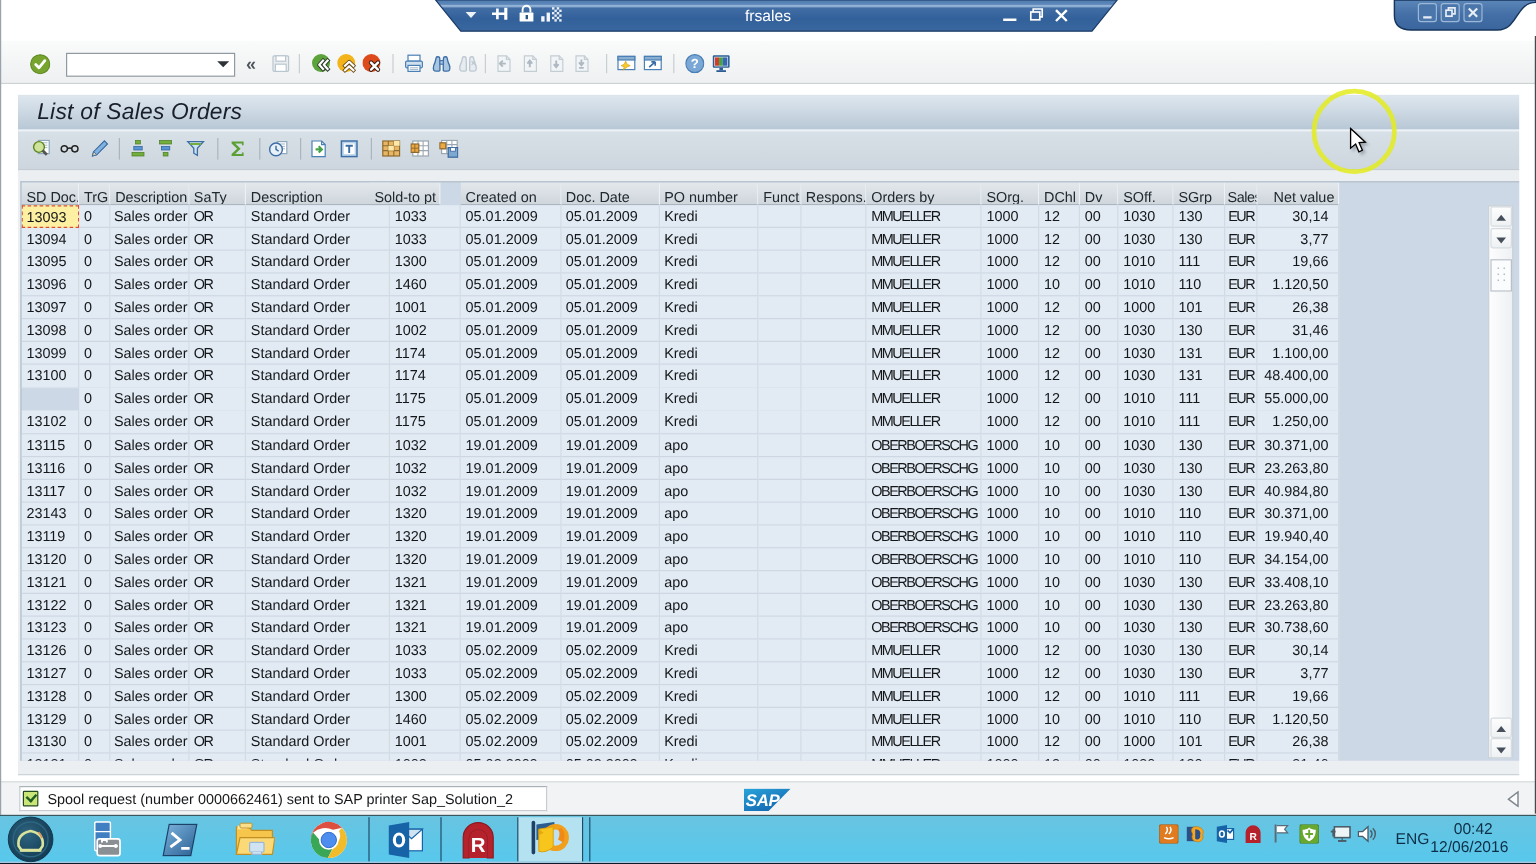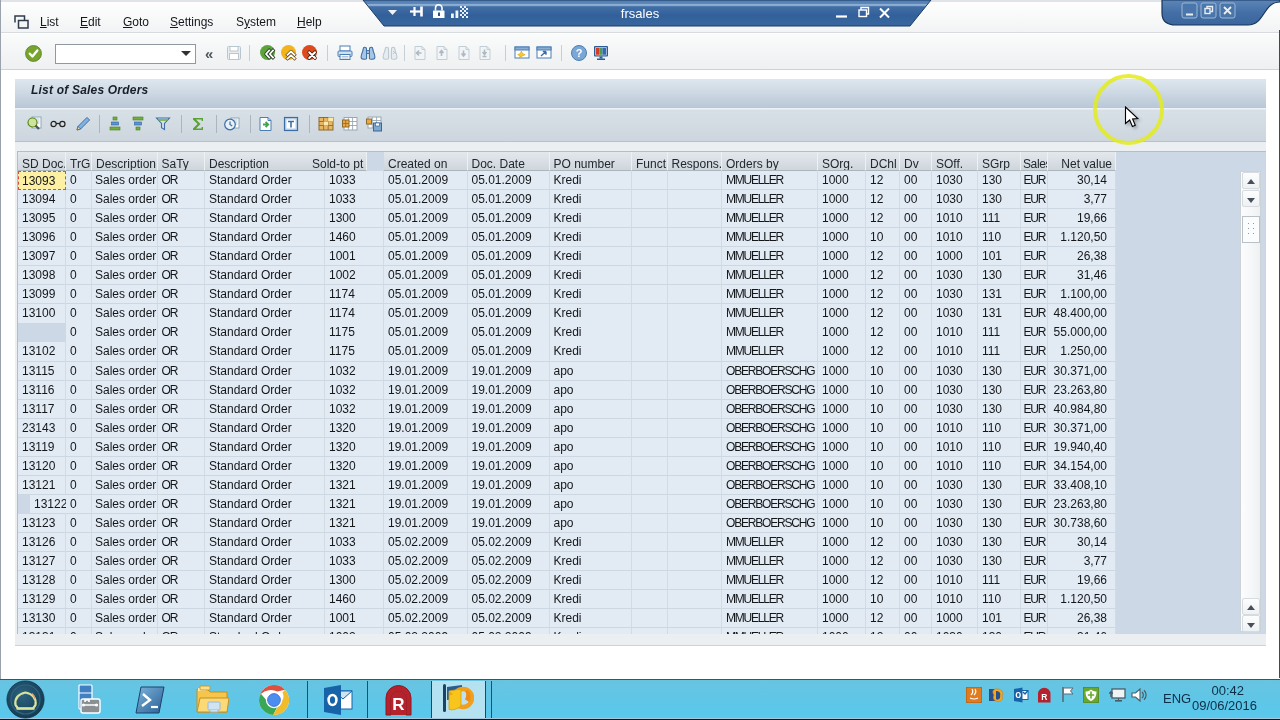--- a/index.html
+++ b/index.html
@@ -8,21 +8,21 @@
 .ic { position:absolute; }
 .sep { position:absolute; top:45px; height:16px; width:1px; background:#c9ced2; }
 .sep2 { position:absolute; top:115px; height:18px; width:1px; background:#aab6bf; }
 #menurow { position:absolute; left:0; top:0; width:1280px; height:33px; background:linear-gradient(180deg,#ffffff,#f2f3f4); border-bottom:1px solid #d9dcde; }
 .menu { position:absolute; top:15px; font-size:12px; color:#14181d; }
 #stdbar { position:absolute; left:0; top:34px; width:1280px; height:36px; background:linear-gradient(180deg,#fafbfb,#eef0f1); border-bottom:1px solid #cdd2d5; }
 #cmd { position:absolute; left:55px; top:43.5px; width:141px; height:20.5px; background:#fff; border:1px solid #9099a1; }
 #cmdbtn { position:absolute; left:178px; top:45px; width:16px; height:17px; }
 #cmdbtn:after { content:""; position:absolute; left:3px; top:6px; border:5px solid transparent; border-top:5.5px solid #2e3338; }
 #band { position:absolute; left:15px; top:79px; width:1251px; height:28.5px; background:linear-gradient(180deg,#dde6ee,#bac9d7 96%,#b2c3d2); border-top:1px solid #dde4ea; }
-#band h1 { position:absolute; left:16px; top:3px; font-size:12px; font-style:italic; font-weight:bold; color:#181f2b; letter-spacing:0.2px; }
+#band h1 { position:absolute; left:16px; top:3px; font-size:19px; font-style:italic; font-weight:normal; color:#181f2b; letter-spacing:0.2px; }
 #appbar { position:absolute; left:15px; top:107.5px; width:1251px; height:34.5px; background:linear-gradient(180deg,#ecf2f7 0,#ecf2f7 1px,#d8e0e7 2px,#cdd6de 100%); border-bottom:1px solid #b6c1c9; }
 #content { position:absolute; left:15px; top:142px; width:1251px; height:504px; background:#eceff1; border-bottom:1px solid #ccd4d9; }
 #tbl { position:absolute; left:17px; top:151px; width:1249px; height:482.5px; background:#ccd8e5; overflow:hidden; border-top:1px solid #b2bfc8; border-left:1px solid #b2bfc8; }
 .hc { position:absolute; top:0; height:19px; background:linear-gradient(180deg,#e3e8ec,#cfd6dc); border-right:1px solid #eef1f3; border-bottom:1px solid #aab5be; font-size:12px; color:#20292f; padding:4.5px 0 0 4px; white-space:nowrap; overflow:hidden; }
 .dc { position:absolute; height:19.2px; background:#e2eaf4; border-right:1px solid #d2dbe2; border-bottom:1.5px solid #cdd7e1; font-size:12px; color:#141719; padding:2px 0 0 4px; white-space:nowrap; overflow:hidden; }
 .dc.sel { background:#fdf0a2; border:1px dashed #d94f3c; padding-left:3px; }
 #vsb { position:absolute; left:1240px; top:170.5px; width:21px; height:461.5px; background:linear-gradient(90deg,#fdfdfe,#eef1f3); border:1px solid #ccd3d8; }
 .sbtn { position:absolute; left:0.5px; width:18px; height:17px; background:linear-gradient(180deg,#fdfdfd,#eef1f3); border:1px solid #d5dbdf; border-radius:2px; }
 .arr-u { width:0;height:0;border:4.5px solid transparent;border-bottom:5.5px solid #47505a; position:absolute; left:4px; top:2.5px; }
 .arr-d { width:0;height:0;border:4.5px solid transparent;border-top:5.5px solid #47505a; position:absolute; left:4px; top:7px; }
@@ -197,35 +197,20 @@
 <g id="i-grid3">
           <rect x="2" y="1" width="13" height="11" fill="#fff" stroke="#9aa7b0"></rect>
           <path d="M2 4.5 h13 M2 8 h13 M6.3 1 v11 M10.6 1 v11" stroke="#9aa7b0" stroke-width="0.9"></path>
           <rect x="0.5" y="3" width="5" height="5" fill="#eda940" stroke="#8d6a2f"></rect>
           <rect x="7.5" y="7" width="8" height="8" fill="#7fa8d0" stroke="#39679c"></rect>
           <rect x="9.5" y="7" width="4" height="3" fill="#fff" stroke="#39679c" stroke-width="0.7"></rect>
         </g>
 </defs>
 </svg>
 
-<div id="menurow">
-      <div style="position:absolute;left:0;top:0;width:1280px;height:2px;background:#e0e4e8"></div>
-  <svg class="ic" style="left:14px;top:15px;width:15px;height:14px" viewBox="0 0 15 14">
-        <g fill="none" stroke="#2f3c49" stroke-width="1.5">
-          <path d="M1 7.5 V1 H10.5 V5"></path>
-          <path d="M4.5 5.5 H14 V13 H4.5 Z"></path>
-        </g>
-      </svg>
-  <span class="menu" style="left:40px"><u>L</u>ist</span>
-  <span class="menu" style="left:80px"><u>E</u>dit</span>
-  <span class="menu" style="left:123px"><u>G</u>oto</span>
-  <span class="menu" style="left:170px"><u>S</u>ettings</span>
-  <span class="menu" style="left:236px">S<u>y</u>stem</span>
-  <span class="menu" style="left:297px"><u>H</u>elp</span>
-</div>
 <svg class="abs" style="left:358px;top:0" width="580" height="27" viewBox="0 0 580 27">
   <defs>
         <linearGradient id="tg" x1="0" y1="0" x2="0" y2="1">
     <stop offset="0" stop-color="#4d7aae"></stop>
           <stop offset="0.14" stop-color="#5e88ba"></stop>
     <stop offset="0.19" stop-color="#a6c2e0"></stop>
           <stop offset="0.26" stop-color="#426ea5"></stop>
     <stop offset="0.6" stop-color="#32609a"></stop>
           <stop offset="1" stop-color="#3a679f"></stop>
   </linearGradient>
@@ -729,21 +714,21 @@
 <div class="dc" style="left:614px;top:323.8px;width:35.5px;"></div>
 <div class="dc" style="left:649.5px;top:323.8px;width:54.5px;"></div>
 <div class="dc" style="left:704px;top:323.8px;width:96px;letter-spacing:-1.2px;">OBERBOERSCHG</div>
 <div class="dc" style="left:800px;top:323.8px;width:48px;">1000</div>
 <div class="dc" style="left:848px;top:323.8px;width:34px;">10</div>
 <div class="dc" style="left:882px;top:323.8px;width:32px;">00</div>
 <div class="dc" style="left:914px;top:323.8px;width:46px;">1030</div>
 <div class="dc" style="left:960px;top:323.8px;width:43px;">130</div>
 <div class="dc" style="left:1003px;top:323.8px;width:27px;padding-left:2.5px;letter-spacing:-1.2px;">EUR</div>
 <div class="dc" style="left:1030px;top:323.8px;width:68px;text-align:right;padding-right:8px;">33.408,10</div>
-<div class="dc" style="left:12px;top:342.85px;width:48px;">13122</div>
+<div class="dc" style="left:0px;top:342.85px;width:48px;">13122</div>
 <div class="dc" style="left:48px;top:342.85px;width:26px;">0</div>
 <div class="dc" style="left:74px;top:342.85px;width:65.5px;padding-left:3px;">Sales order</div>
 <div class="dc" style="left:139.5px;top:342.85px;width:47.5px;letter-spacing:-1.2px;">OR</div>
 <div class="dc" style="left:187px;top:342.85px;width:120px;">Standard Order</div>
 <div class="dc" style="left:307px;top:342.85px;width:59px;">1321</div>
 <div class="dc" style="left:366px;top:342.85px;width:83.5px;">19.01.2009</div>
 <div class="dc" style="left:449.5px;top:342.85px;width:82.0px;">19.01.2009</div>
 <div class="dc" style="left:531.5px;top:342.85px;width:82.5px;">apo</div>
 <div class="dc" style="left:614px;top:342.85px;width:35.5px;"></div>
 <div class="dc" style="left:649.5px;top:342.85px;width:54.5px;"></div>
@@ -904,20 +889,28 @@
     <div class="dot" style="left:5px;top:16px"></div>
         <div class="dot" style="left:10px;top:16px"></div>
   </div>
   <div class="sbtn" style="top:426px">
         <div class="arr-u"></div>
       </div>
   <div class="sbtn" style="top:443.5px">
         <div class="arr-d"></div>
       </div>
 </div>
+<div id="status">
+  <div id="chk"></div>
+  <div id="msg">Spool request (number 0000662461) sent to SAP printer Sap_Solution_2</div>
+  <div id="saplogo">SAP</div>
+  <svg class="abs" style="right:14px;top:7px" width="10" height="14" viewBox="0 0 10 14">
+        <path d="M9 1 V13 L1 7 Z" fill="#fbfbfc" stroke="#7d868d" stroke-width="1.2"></path>
+      </svg>
+</div>
 <div class="wedge" style="left:0;top:0;height:679px;background:#9aa2ac"></div>
 <div class="wedge" style="left:1278.5px;top:30px;height:648px;width:1.5px;background:#44494d"></div>
 <div id="taskbar">
   <div class="tbtn-line" style="left:307px"></div>
   <div class="tbtn-line" style="left:367px"></div>
   <div class="tbtn-line" style="left:491px"></div>
   <div id="activebtn"></div>
 </div>
 
 <svg class="abs" style="left:6px;top:680px" width="39" height="39" viewBox="0 0 39 39">
@@ -1026,18 +1019,18 @@
       <rect x="7" y="13" width="7" height="1.6" fill="#4a5c66"></rect>
       <path d="M10.5 11 v2" stroke="#4a5c66"></path>
       <path d="M1 6 h4 M3 4 v6" stroke="#4a5c66" stroke-width="1.4"></path>
     </svg>
 <svg class="abs" style="left:1131px;top:687px" width="16" height="16" viewBox="0 0 16 16">
       <path d="M1 6 h3.5 L9 2 V14 L4.5 10 H1 Z" fill="#fff" stroke="#4a5c66" stroke-width="1.1"></path>
       <path d="M11 5 a4 4 0 0 1 0 6 M13 3.2 a6.5 6.5 0 0 1 0 9.6" stroke="#4a5c66" stroke-width="1.2" fill="none"></path>
     </svg>
 <div class="traytxt" style="left:1163px;top:691px;font-size:13px">ENG</div>
 <div class="traytxt" style="right:36px;top:683px;font-size:13px">00:42</div>
-<div class="traytxt" style="right:23px;top:698px;font-size:13px">09/06/2016</div>
+<div class="traytxt" style="right:23px;top:698px;font-size:13px">12/06/2016</div>
 
 <div id="ring"></div>
 <svg id="cursor" width="19" height="23" viewBox="0 0 19 23">
   <path d="M4.5 1 L4.5 17.5 L8.7 14 L11.4 20.5 L14.3 19.2 L11.6 12.9 L16.8 12.5 Z" fill="#fff" stroke="#000" stroke-width="1.1"></path>
 </svg>
 </div>
 </body></html>

